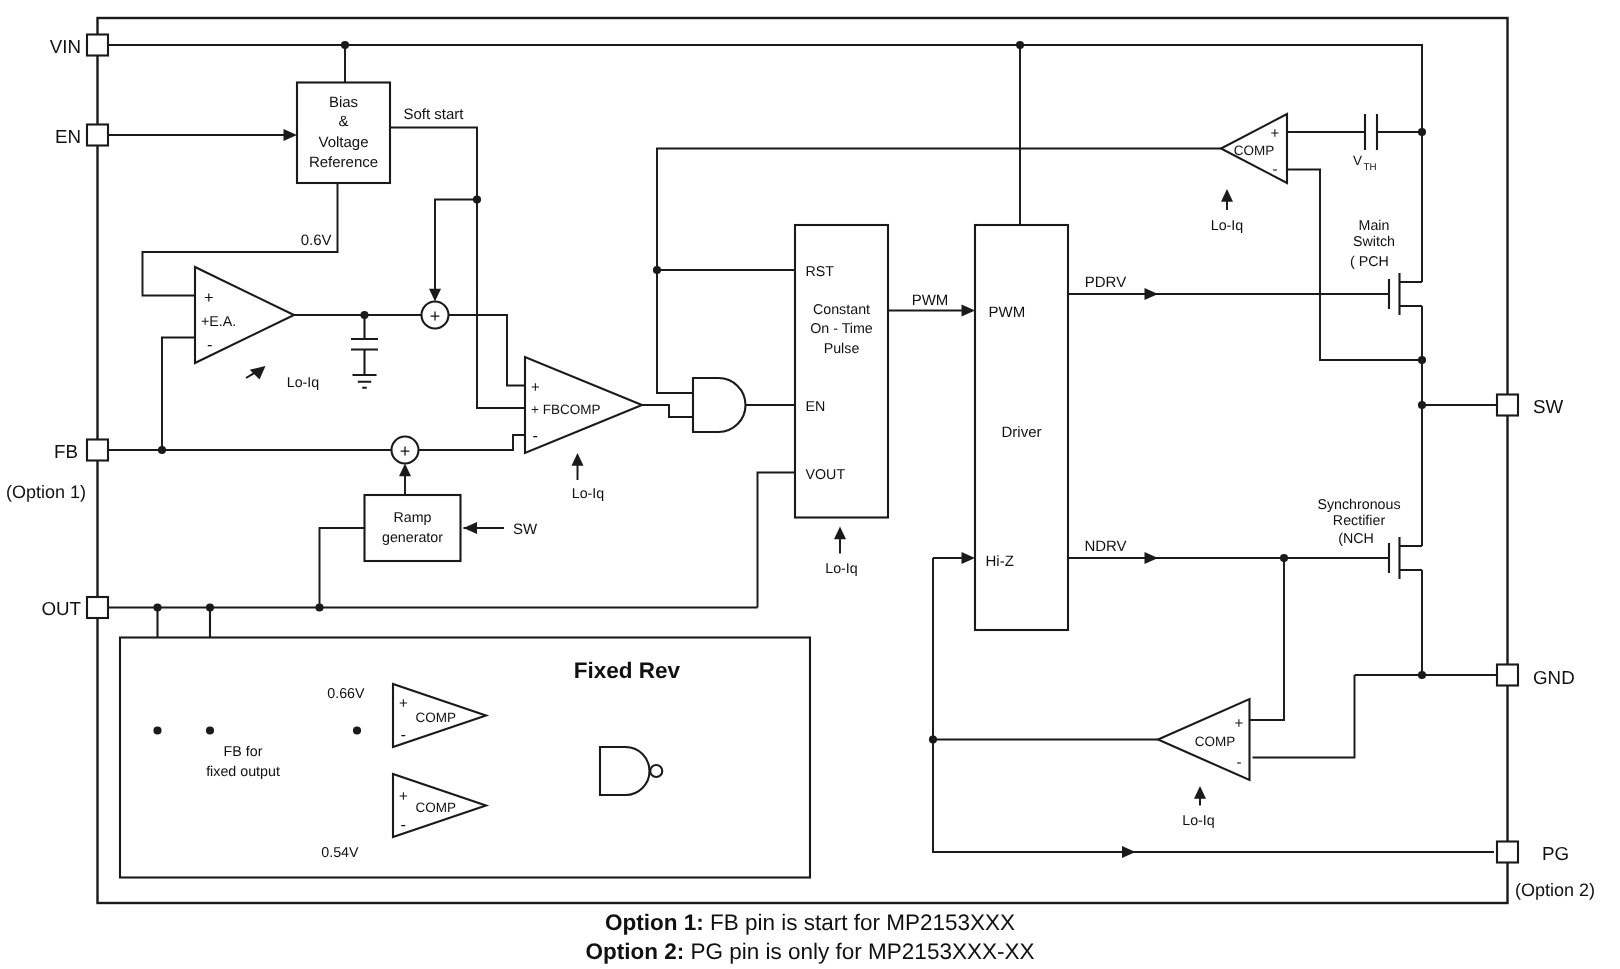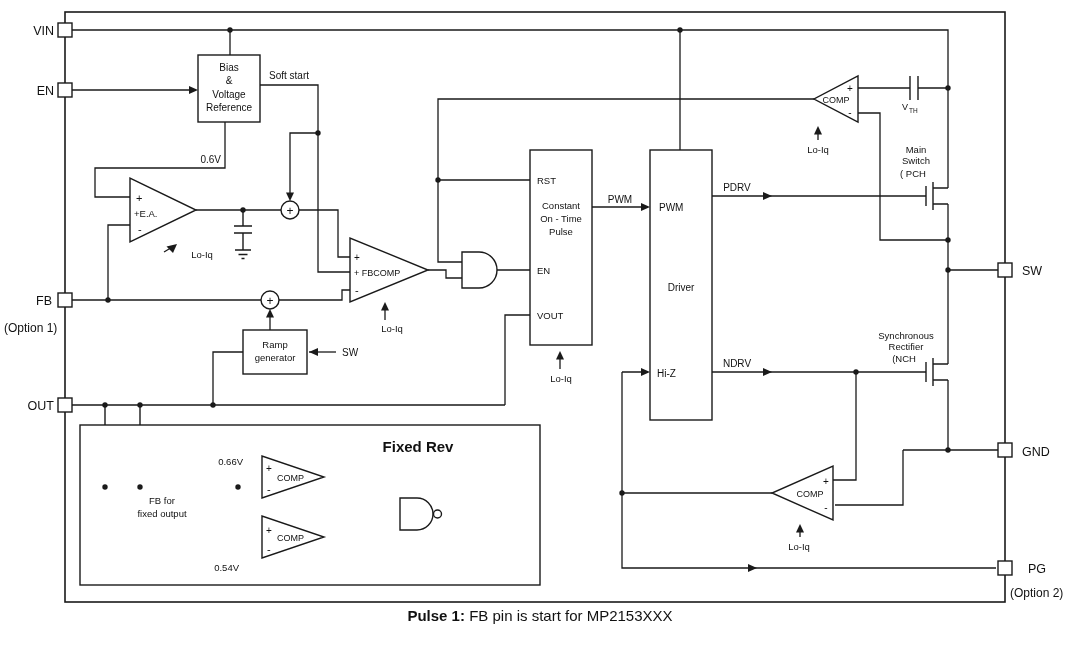--- a/index.html
+++ b/index.html
@@ -222,15 +222,16 @@
     <text class="t9" x="277" y="481">COMP</text>
     <text class="t11" x="267" y="493">-</text>
     <text class="t10" x="266" y="534">+</text>
     <text class="t9" x="277" y="541">COMP</text>
     <text class="t11" x="267" y="553">-</text>
   </g>
 </svg>
 
   
   <div class="captions">
-    <div><span class="bold">Pulse 1:</span><span> FB pin is start for MP2153XXX</span></div>
+    <div><span class="bold">Option 1:</span><span> FB pin is start for MP2153XXX</span></div>
+    <div><span class="bold">Option 2:</span><span> PG pin is only for MP2153XXX-XX</span></div>
   </div>
 </div>
 
 </body></html>

